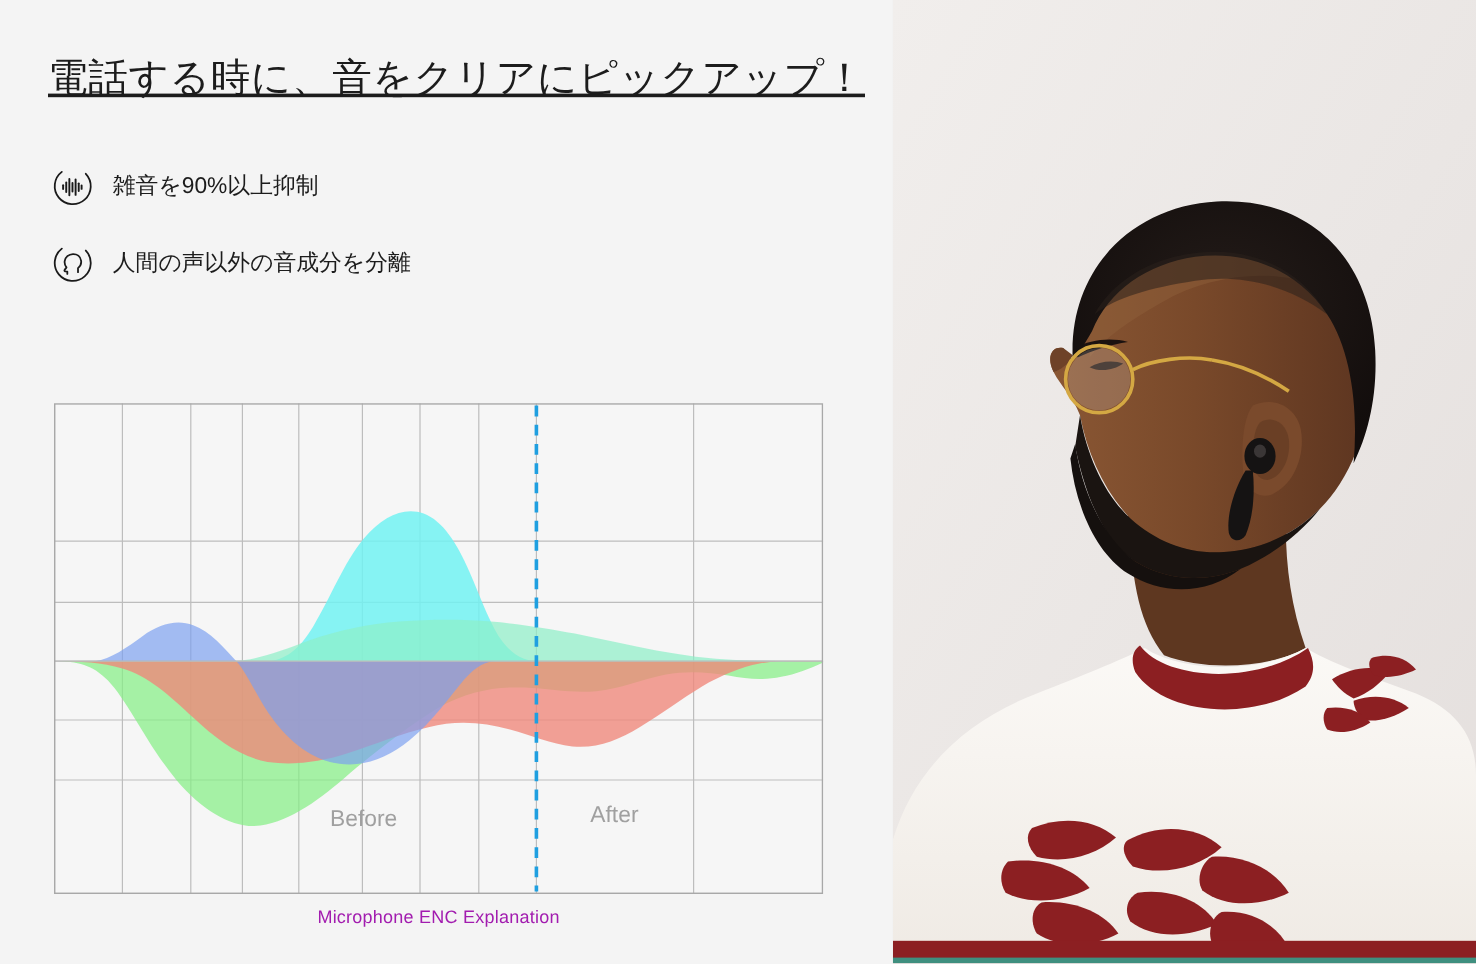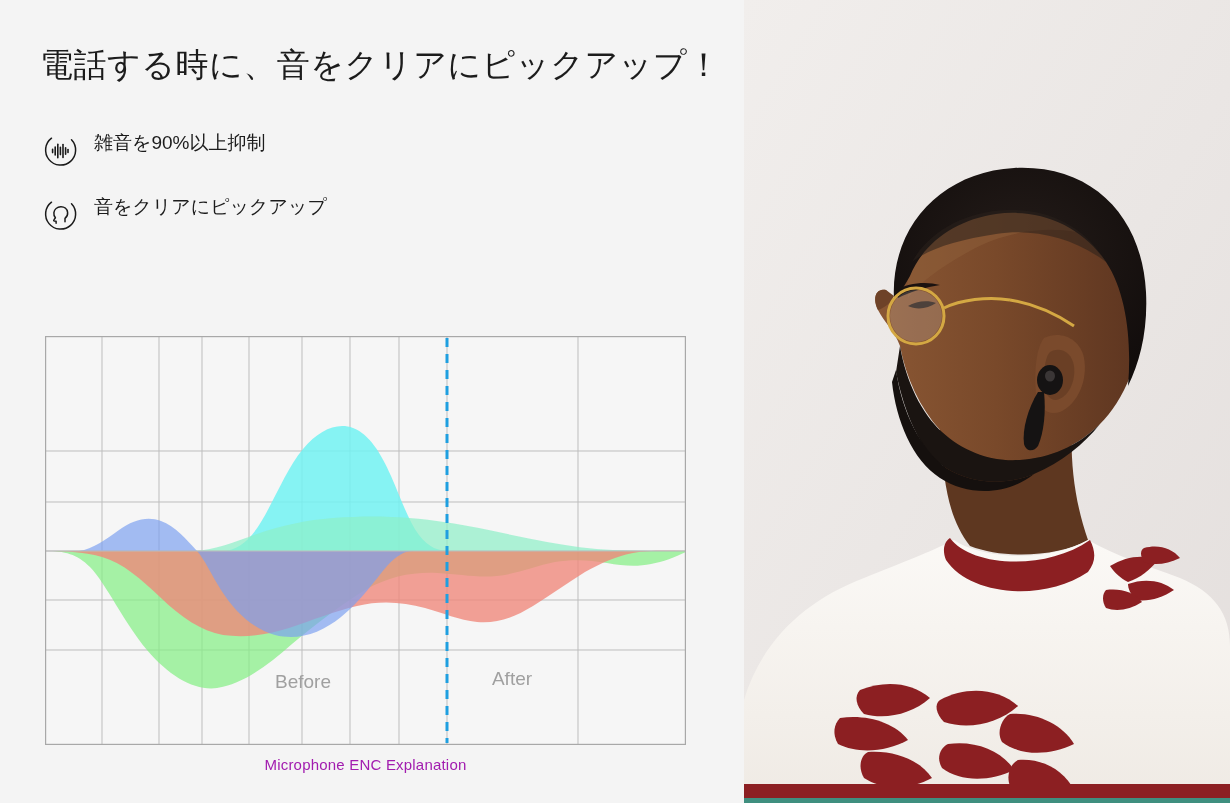--- a/index.html
+++ b/index.html
@@ -32,31 +32,32 @@
   .headline {
     position: absolute;
     left: 40px;
     top: 42px;
     font-size: 33px;
     line-height: 46px;
     letter-spacing: 0.5px;
     color: #1c1c1c;
     font-weight: 400;
     white-space: nowrap;
+    text-decoration: underline;
   }
 
   .features {
     position: absolute;
     left: 40px;
     top: 131px;
     width: 640px;
   }
   .feature-row {
     display: flex;
-    align-items: flex-start;
+    align-items: center;
     height: 50px;
     margin-bottom: 14px;
   }
   .feature-icon {
     flex: 0 0 40px;
     width: 40px;
     height: 40px;
     display: block;
   }
   .feature-label {
@@ -135,21 +136,21 @@
         <span class="feature-label">雑音を90%以上抑制</span>
       </div>
 
       <div class="feature-row">
         <span class="feature-icon">
           <svg viewBox="0 0 40 40" width="40" height="40">
             <path d="M31.5 8.8 A15 15 0 1 1 11.5 7.2" fill="none" stroke="#1a1a1a" stroke-width="1.5" stroke-linecap="round"></path>
             <path d="M25.0 26.8 L25.0 23.4 C27.0 21.8 27.9 19.6 27.6 17.3 C27.1 13.8 24.2 11.6 20.8 11.7 C17.2 11.8 14.3 14.3 13.9 17.6 C13.6 19.9 14.4 21.6 15.4 22.8 L13.9 24.9 C13.5 25.4 13.8 26.0 14.4 26.1 L16.1 26.3 L16.1 28.3" fill="none" stroke="#1a1a1a" stroke-width="1.5" stroke-linejoin="round" stroke-linecap="round"></path>
           </svg>
         </span>
-        <span class="feature-label">音をクリアにピックアップ</span>
+        <span class="feature-label">人間の声以外の音成分を分離</span>
       </div>
 
 
     </div>
 
     <div class="chart-wrap">
       <svg class="chart-svg" viewBox="0 0 641 409" preserveAspectRatio="none">
 
         <rect x="0" y="0" width="641" height="409" fill="#f6f6f6"></rect>
 

